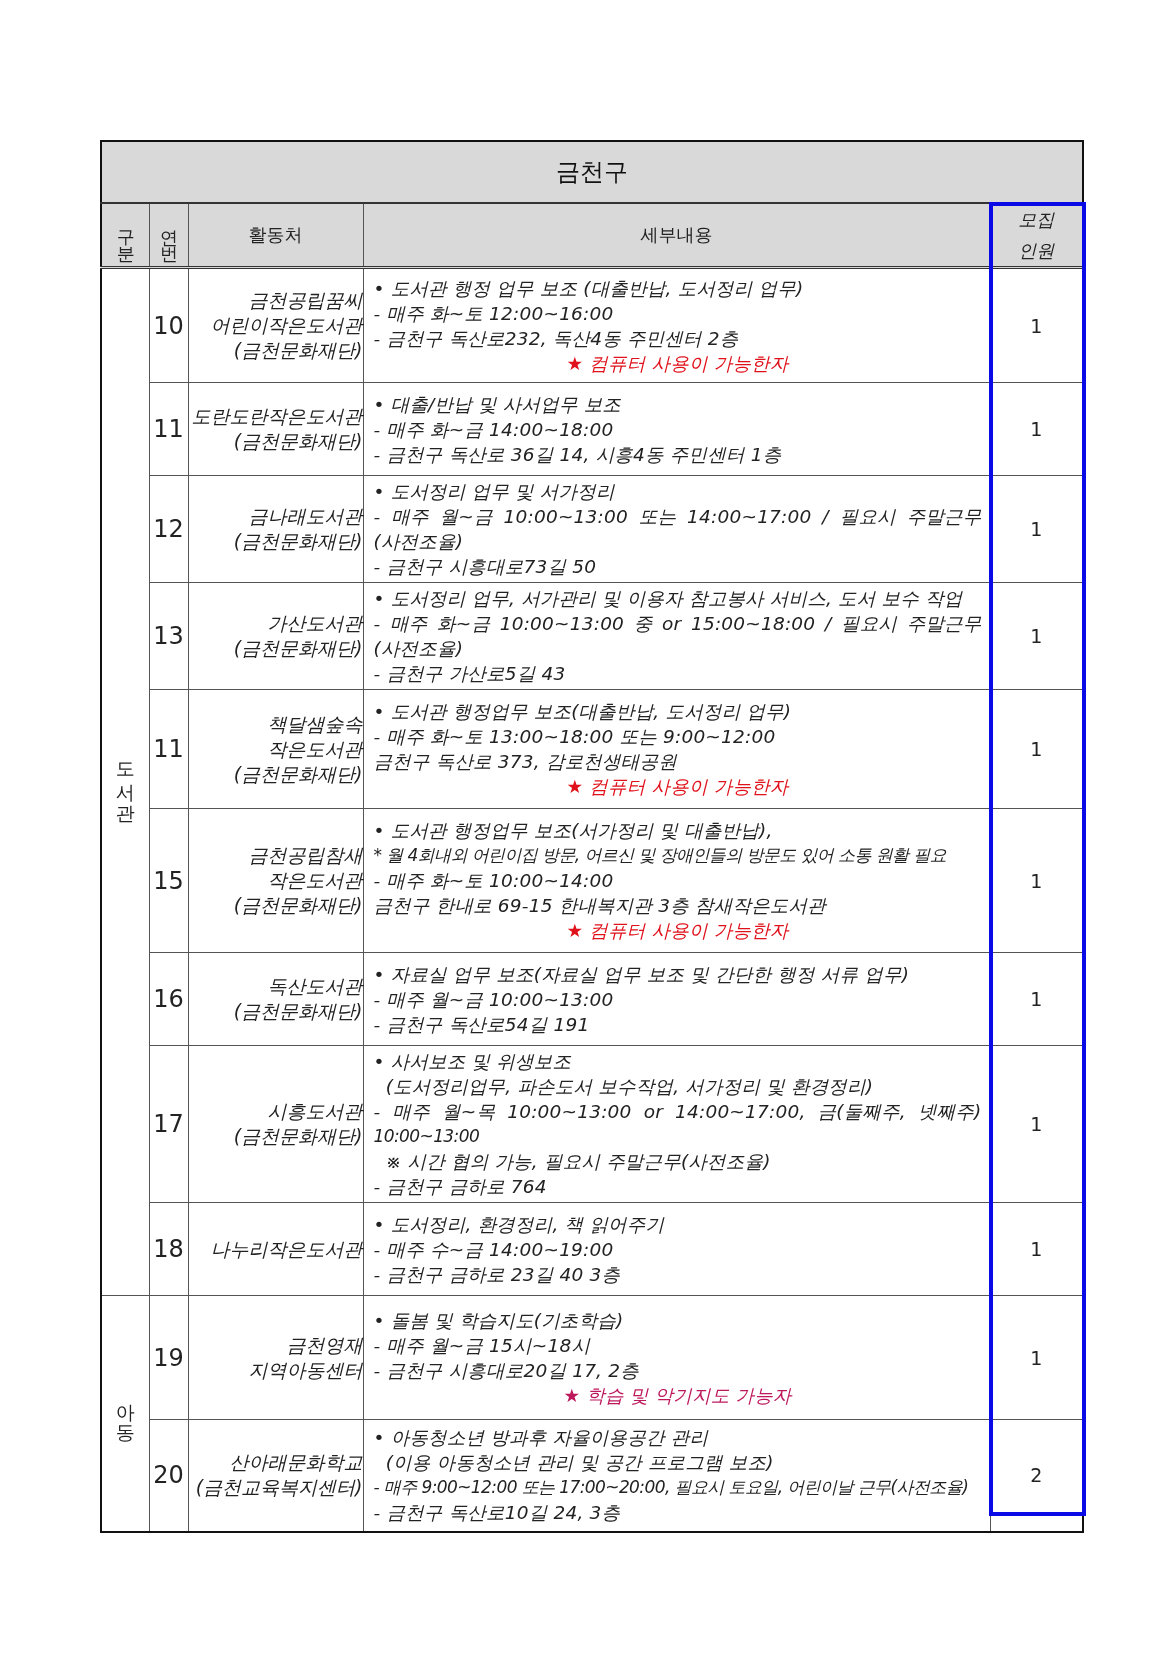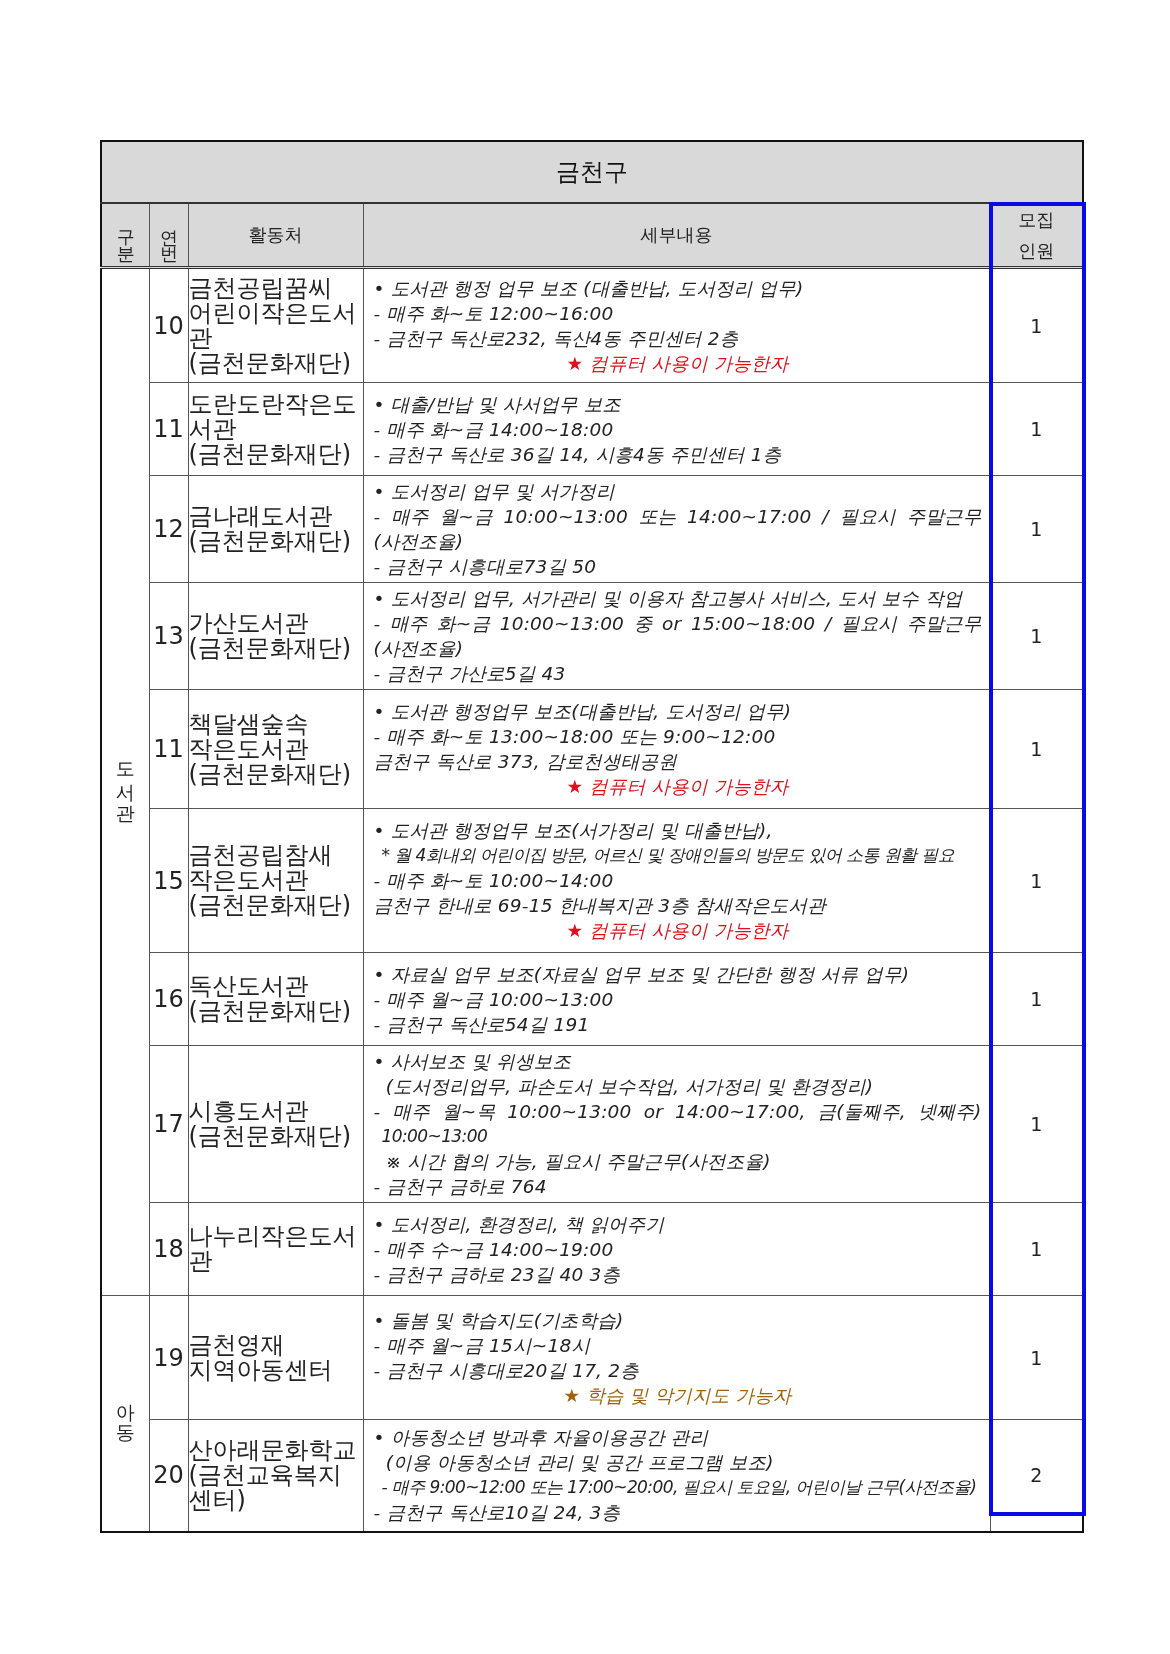--- a/index.html
+++ b/index.html
@@ -8,30 +8,30 @@
   .sheet { position: absolute; left: 100px; top: 140px; width: 982px; }
   table.grid { border-collapse: collapse; width: 982px; table-layout: fixed;
                border: 2px solid #111; }
   table.grid td, table.grid th { border: 1px solid #555; padding: 0; vertical-align: middle; }
   .title-cell { background: #d9d9d9; height: 60px; text-align: center; font-size: 24px;
                 font-weight: normal; color: #111; border-bottom: 2px solid #333 !important; }
   .hdr { background: #d9d9d9; text-align: center; font-size: 18px; font-weight: normal;
          color: #222; height: 55px; border-bottom: 3px double #333 !important; }
   .vert { writing-mode: vertical-rl; text-orientation: upright; letter-spacing: -2px;
           display: inline-block; line-height: 1.05; }
-  .hdr .stack { display: inline-block; line-height: 31px; }
+  .hdr .stack { display: inline-block; line-height: 31px; font-style: italic; }
   .cat { text-align: center; font-size: 19px; }
   .num { text-align: center; font-size: 24px; }
-  .place { text-align: left; font-size: 24px; line-height: 25px; }
+  .place { text-align: right; font-size: 19px; line-height: 25px; font-style: italic; }
   .place span { display: block; }
   .detail { font-size: 18.5px; line-height: 25px; padding: 3px 8px 3px 10px !important;
             letter-spacing: 0.2px; font-style: italic; }
   .detail .ln { display: block; white-space: pre-wrap; }
   .detail .ln.red { color: #e0111a; text-align: center; }
-  .detail .ln.compact { font-size: 17px; letter-spacing: -0.6px; margin-left: 8px; }
+  .detail .ln.compact { font-size: 17px; letter-spacing: -0.6px; }
   .detail .ln.justify { text-align: justify; text-align-last: justify; }
   .count { text-align: center; font-size: 19px; }
   
   .hl { position: absolute; left: 889px; top: 62px; width: 89px; height: 1306px;
         border: 4px solid #0a0ae6; pointer-events: none; }
 </style>
 </head>
 <body>
 
 <div class="sheet">
@@ -195,21 +195,21 @@
           <td class="cat" rowspan="2"><span class="vert" style="font-size: 19px; letter-spacing: 2px;">아동</span></td>
           <td class="num">19</td>
           <td class="place">
             <span>금천영재</span>
             <span>지역아동센터</span>
           </td>
           <td class="detail">
             <span class="ln">• 돌봄 및 학습지도(기초학습)</span>
             <span class="ln">- 매주 월~금 15시~18시</span>
             <span class="ln">- 금천구 시흥대로20길 17, 2층</span>
-            <span class="ln red" style="color: #a16207;">★ 학습 및 악기지도 가능자</span>
+            <span class="ln red" style="color: #be185d;">★ 학습 및 악기지도 가능자</span>
           </td>
           <td class="count">1</td>
         </tr>
         <tr style="height: 112px;">
           <td class="num">20</td>
           <td class="place">
             <span>산아래문화학교</span>
             <span>(금천교육복지센터)</span>
           </td>
           <td class="detail">

